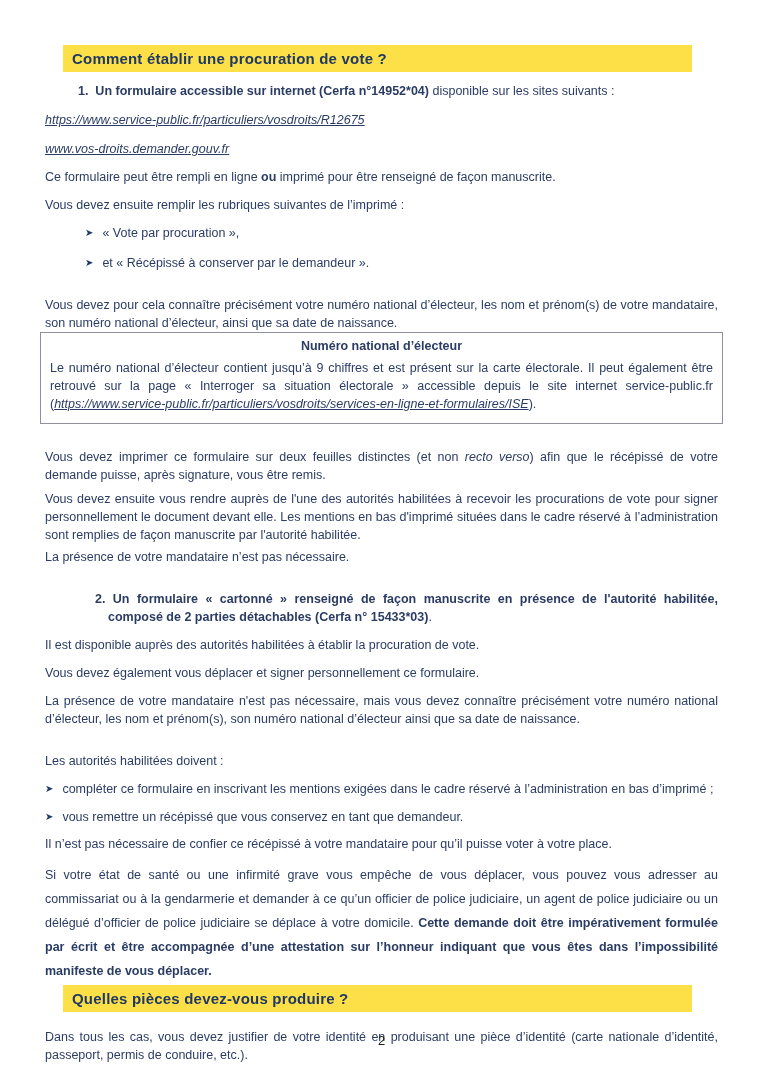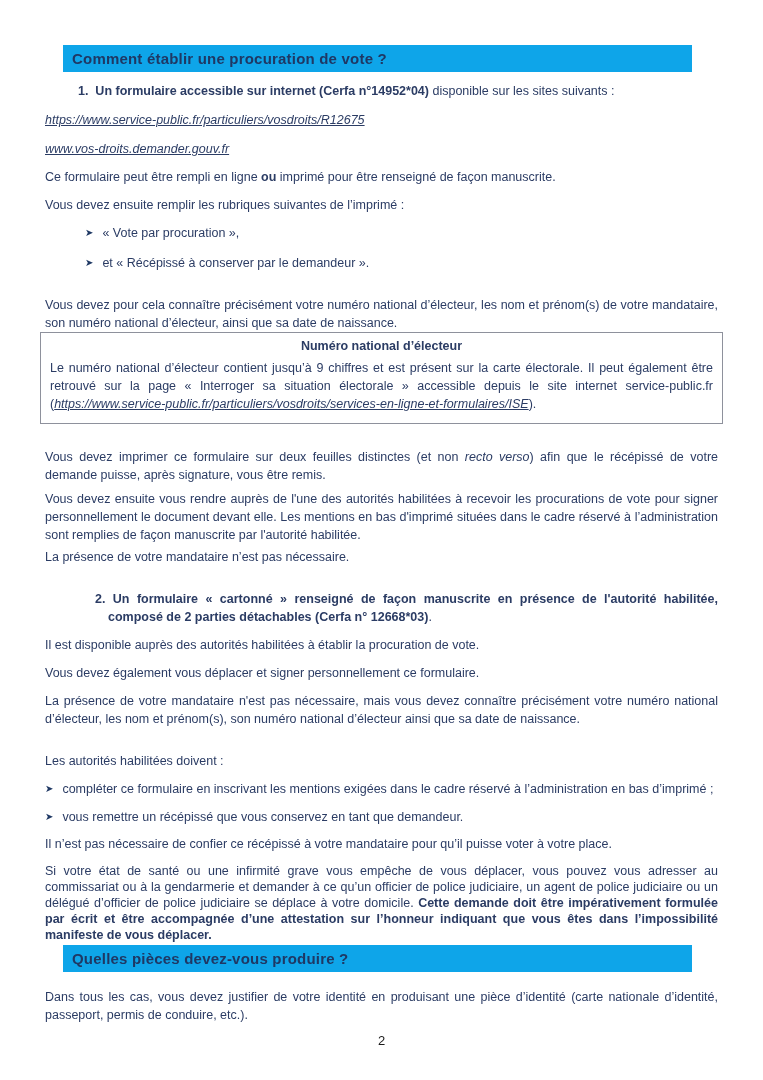--- a/index.html
+++ b/index.html
@@ -2,37 +2,37 @@
 <html lang="fr"><head>
 <meta charset="utf-8">
 <style>
   html,body { margin:0; padding:0; background:#ffffff; }
   .page {
     position:relative; width:763px; height:1080px; background:#ffffff;
     font-family:"Liberation Sans", sans-serif; color:#2b3c64; overflow:hidden;
   }
   .content { position:absolute; left:45px; top:45px; width:673px; font-size:12.5px; line-height:18px; }
   .bar {
-    width:629px; height:27px; margin-left:18px; background:#0ea5e9;
+    width:629px; height:27px; margin-left:18px; background:#fde047;
     display:flex; align-items:center; box-sizing:border-box; padding-left:9px;
   }
   .bar-title { font-weight:bold; font-size:15px; color:#1f3864; letter-spacing:0.2px; }
   .p { margin:0; }
   .j { text-align:justify; }
   .bold { font-weight:bold; }
   .it { font-style:italic; }
   a.lnk { color:#2b3c64; text-decoration:underline;font-style:italic; }
   .ind1 { margin-left:33px; }
   .ind2 { margin-left:63px; text-indent:-13px; }
   .bullet { display:flex; }
   .bullet .arrow { color:#1f3864; font-size:10px; line-height:18px; margin-right:9px; flex:0 0 auto; }
   .bullet.indb { margin-left:40px; }
   .info-box { border:1.5px solid #8e919c; margin:0 -5px; padding:4px 9px 10px; }
   .box-title { text-align:center; font-weight:bold; margin:0 0 4px 0; }
-  .lh17 { line-height:16px; }
+  .lh17 { line-height:24px; }
   .mt18{margin-top:18px}.mt16{margin-top:16px}.mt12{margin-top:12px}.mt11{margin-top:11px}
   .mt10{margin-top:10px}.mt9{margin-top:9px}.mt8{margin-top:24px}.mt6{margin-top:6px}
   .mt4{margin-top:4px}.mt2{margin-top:2px}.mt0{margin-top:0}
   .pagenum { position:absolute; left:0; right:0; bottom:32px; text-align:center; color:#1b1b1b; font-size:13px; }
 </style>
 </head>
 <body>
 
 <div class="page">
   <div class="content">
@@ -68,21 +68,21 @@
       <div class="box-title">Numéro national d’électeur</div>
       <div class="p j"><span>Le numéro national d’électeur contient jusqu’à 9 chiffres et est présent sur la carte électorale. Il peut également être retrouvé sur la page « Interroger sa situation électorale » accessible depuis le site internet service-public.fr (</span><a class="lnk" href="#">https://www.service-public.fr/particuliers/vosdroits/services-en-ligne-et-formulaires/ISE</a><span>).</span></div>
     </div>
 
     <div class="p j mt8"><span>Vous devez imprimer ce formulaire sur deux feuilles distinctes (et non </span><span class="it">recto verso</span><span>) afin que le récépissé de votre demande puisse, après signature, vous être remis.</span></div>
 
     <div class="p j mt6">Vous devez ensuite vous rendre auprès de l'une des autorités habilitées à recevoir les procurations de vote pour signer personnellement le document devant elle. Les mentions en bas d'imprimé situées dans le cadre réservé à l’administration sont remplies de façon manuscrite par l'autorité habilitée.</div>
 
     <div class="p mt4">La présence de votre mandataire n’est pas nécessaire.</div>
 
-    <div class="p j mt8 ind2"><span class="bold">2. Un formulaire « cartonné » renseigné de façon manuscrite en présence de l'autorité habilitée, composé de 2 parties détachables (Cerfa n° 12668*03)</span><span>.</span></div>
+    <div class="p j mt8 ind2"><span class="bold">2. Un formulaire « cartonné » renseigné de façon manuscrite en présence de l'autorité habilitée, composé de 2 parties détachables (Cerfa n° 15433*03)</span><span>.</span></div>
 
     <div class="p mt10">Il est disponible auprès des autorités habilitées à établir la procuration de vote.</div>
 
     <div class="p mt10">Vous devez également vous déplacer et signer personnellement ce formulaire.</div>
 
     <div class="p j mt10">La présence de votre mandataire n'est pas nécessaire, mais vous devez connaître précisément votre numéro national d’électeur, les nom et prénom(s), son numéro national d’électeur ainsi que sa date de naissance.</div>
 
     <div class="p mt8">Les autorités habilitées doivent :</div>
 
     <div class="bullet mt10">

